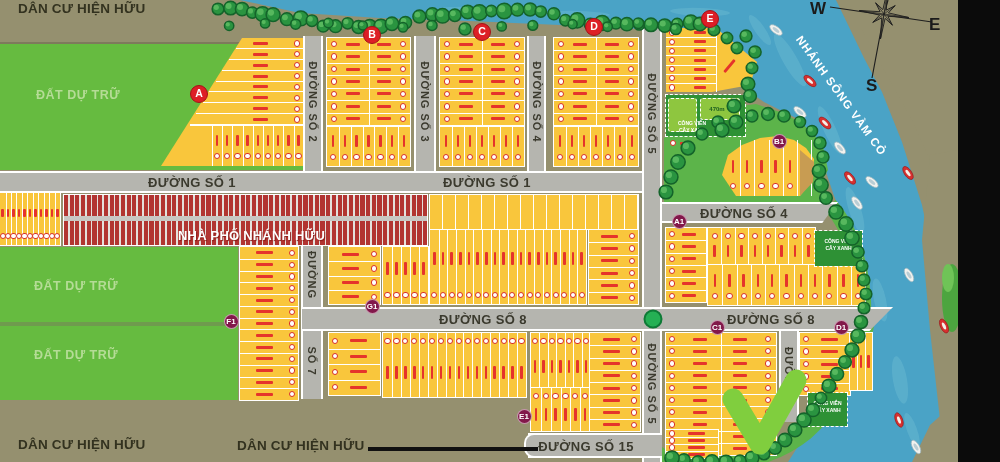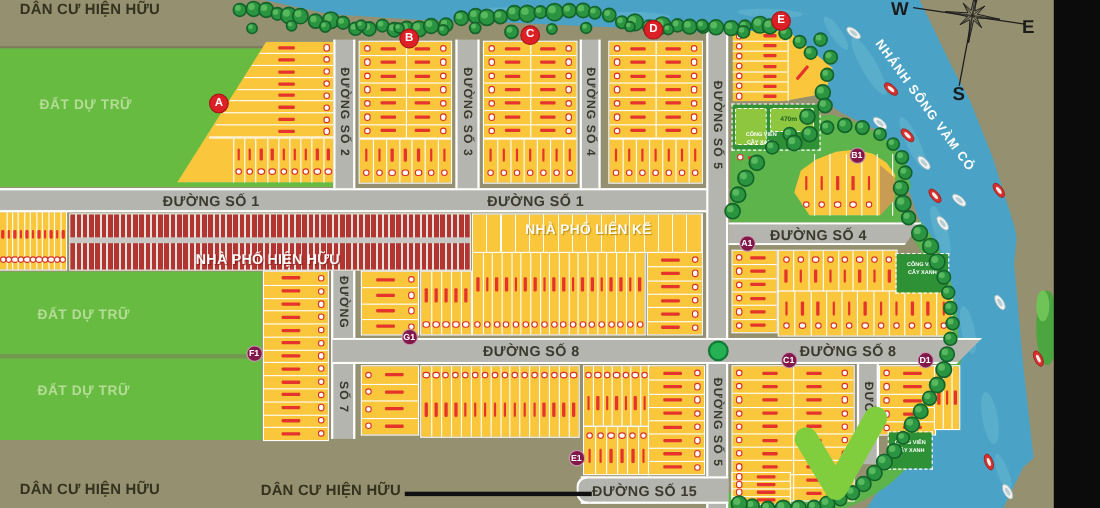--- a/index.html
+++ b/index.html
@@ -442,23 +442,22 @@
     <div class="" style="left:49.1px;top:193px;width:1px;height:52px;background:#fff"></div>
     <div class="rb" style="left:50.5px;top:208.8px;width:2.6px;height:8px"></div>
     <div class="c" style="left:48.6px;top:232.8px;width:6.4px;height:6.4px"></div>
     <div class="" style="left:54.5px;top:193px;width:1px;height:52px;background:#fff"></div>
     <div class="rb" style="left:56px;top:208.8px;width:2.6px;height:8px"></div>
     <div class="c" style="left:54.1px;top:232.8px;width:6.4px;height:6.4px"></div>
     <div style="position:absolute;left:64px;top:195px;width:363px;height:50px;background:#dedbd6;outline:1.5px solid #fff"></div>
     <div style="position:absolute;left:64px;top:195px;width:363px;height:21px;background:repeating-linear-gradient(90deg,#b23531 0px,#b23531 4.1px,#e4e1dc 4.1px,#e4e1dc 5.7px)"></div>
     <div style="position:absolute;left:64px;top:221px;width:363px;height:24px;background:repeating-linear-gradient(90deg,#b23531 0px,#b23531 4.1px,#e4e1dc 4.1px,#e4e1dc 5.7px)"></div>
     <div style="position:absolute;left:64px;top:216px;width:363px;height:5px;background:#c9c7c3"></div>
-    <div class="" style="left:178px;top:228px;width:260px;height:18px;color:#fff;font-size:13px;font-weight:bold;text-shadow:1px 1px 1px #8a1a16;letter-spacing:0.2px">NHÀ PHỐ HIỆN HỮU</div>
+    <div class="" style="left:178px;top:228px;width:260px;height:18px;color:#fff;font-size:13px;font-weight:bold;text-shadow:1px 1px 1px #8a1a16;letter-spacing:0.2px">NHÀ PHỐ NHÁNH HỮU</div>
     <div style="position:absolute;left:430px;top:195px;width:208px;height:34px;background:#f9c63c;outline:1.5px solid #fff;background-image:repeating-linear-gradient(90deg,transparent 0px,transparent 12px,#ffffff 12px,#ffffff 13px)"></div>
-    <div class="" style="left:440px;top:202px;width:190px;height:18px;color:#fff;font-size:12.5px;font-weight:bold;text-align:center;text-shadow:1px 1px 1px #b98a10;letter-spacing:0.3px">NHÀ PHỐ LIÊN KẾ</div>
     <div class="" style="left:430px;top:230px;width:156px;height:74px;background:#f9c63c;outline:1.5px solid #fff;"></div>
     <div class="rb" style="left:433px;top:251.6px;width:2.6px;height:13px"></div>
     <div class="c" style="left:431.1px;top:291.8px;width:6.4px;height:6.4px"></div>
     <div class="" style="left:438.7px;top:230px;width:1px;height:74px;background:#fff"></div>
     <div class="rb" style="left:441.7px;top:251.6px;width:2.6px;height:13px"></div>
     <div class="c" style="left:439.8px;top:291.8px;width:6.4px;height:6.4px"></div>
     <div class="" style="left:447.3px;top:230px;width:1px;height:74px;background:#fff"></div>
     <div class="rb" style="left:450.4px;top:251.6px;width:2.6px;height:13px"></div>
     <div class="c" style="left:448.5px;top:291.8px;width:6.4px;height:6.4px"></div>
     <div class="" style="left:456px;top:230px;width:1px;height:74px;background:#fff"></div>

